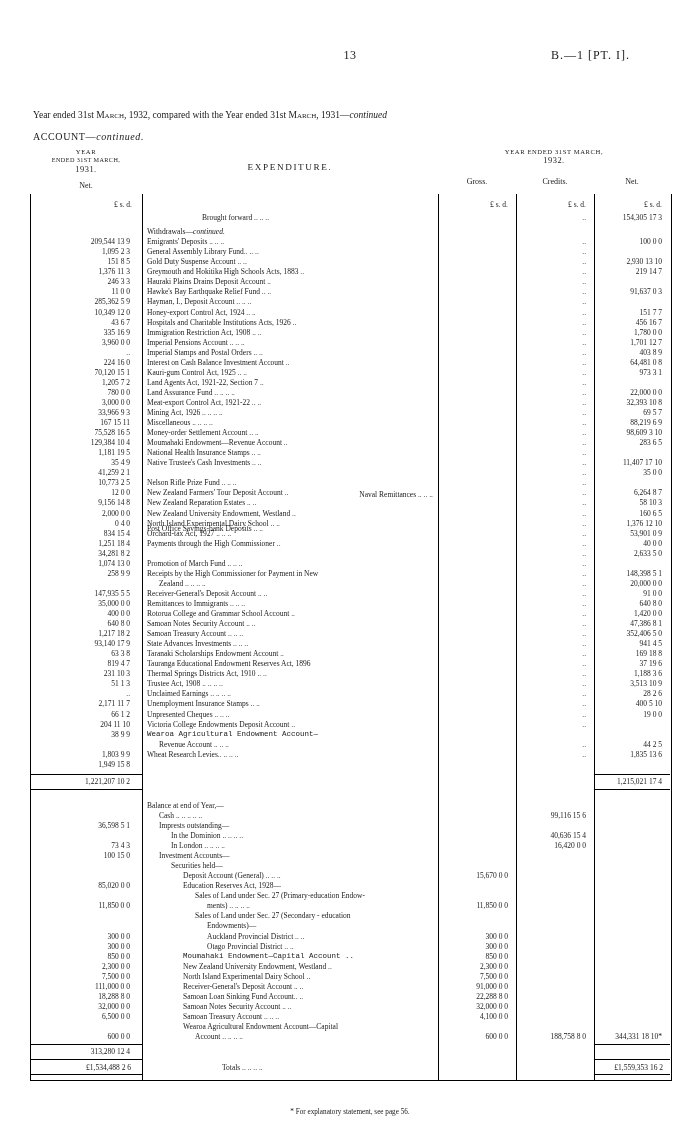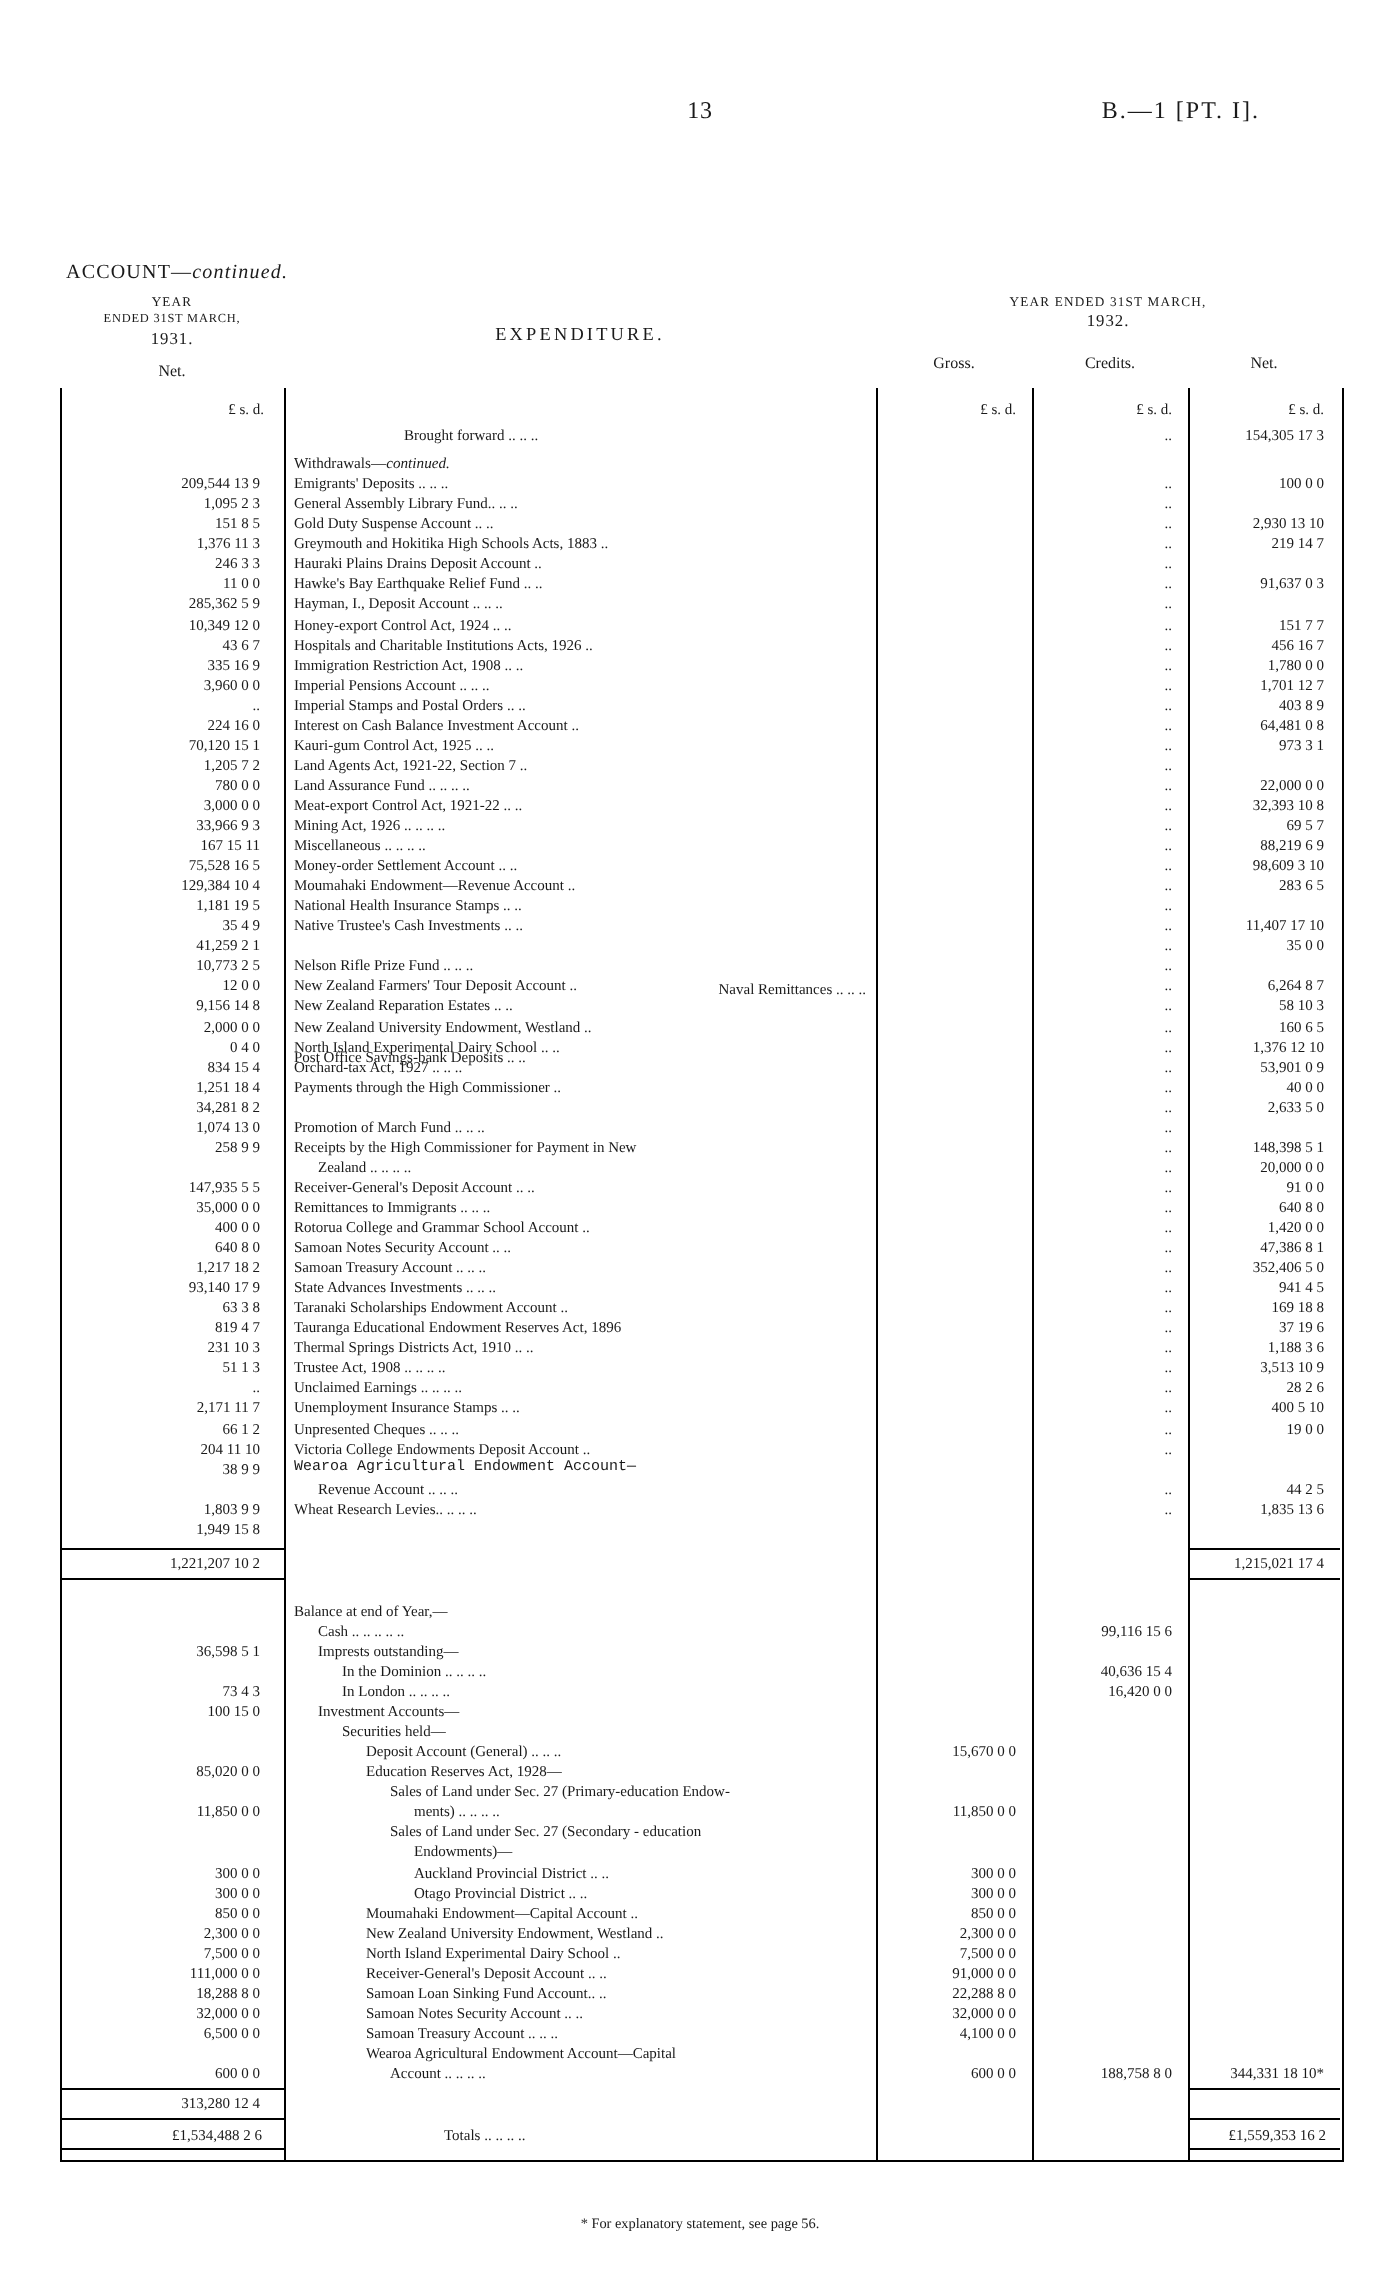--- a/index.html
+++ b/index.html
@@ -43,20 +43,23 @@
   .hdrtall{height:46px;}
 </style>
 </head>
 <body>
 
 <div class="page">
 
   <div class="hdr-row"><span class="hdr-pageno">13</span></div>
   <div class="hdr-right">B.—1  [PT. I].</div>
 
+  <div class="subtitle">
+    <span>Year ended 31st </span><span class="sc">March</span><span>, 1932, compared with the Year ended 31st </span><span class="sc">March</span><span>, 1931—</span><span class="it">continued</span>
+  </div>
 
   <div class="acct-line">
     <span>ACCOUNT—</span><span class="it">continued.</span>
   </div>
 
   <table class="main">
     <tbody>
         <tr>
       <td class="bx hdrcell hdrtall colnet" rowspan="2">
         <div style="font-size:6.6px;letter-spacing:.6px;">YEAR</div>
@@ -326,21 +329,21 @@
       <div class="" style="position: absolute; left: 442px; top: 901.35px; width: 66px; font-size: 7.5px; line-height: 9px; white-space: nowrap; text-align: right;">11,850  0  0</div>
       <div class="" style="position: absolute; left: 195px; top: 911.4px; width: 242px; font-size: 7.5px; line-height: 9px; white-space: nowrap; text-align: left;">Sales of Land under Sec. 27 (Secondary - education   </div>
       <div class="" style="position: absolute; left: 207px; top: 921.45px; width: 230px; font-size: 7.5px; line-height: 9px; white-space: nowrap; text-align: left;">Endowments)—   </div>
       <div class="" style="position: absolute; left: 34px; top: 931.5px; width: 96px; font-size: 7.5px; line-height: 9px; white-space: nowrap; text-align: right;">300  0  0</div>
       <div class="" style="position: absolute; left: 207px; top: 931.5px; width: 230px; font-size: 7.5px; line-height: 9px; white-space: nowrap; text-align: left;">Auckland Provincial District   ..        ..</div>
       <div class="" style="position: absolute; left: 442px; top: 931.5px; width: 66px; font-size: 7.5px; line-height: 9px; white-space: nowrap; text-align: right;">300  0  0</div>
       <div class="" style="position: absolute; left: 34px; top: 941.55px; width: 96px; font-size: 7.5px; line-height: 9px; white-space: nowrap; text-align: right;">300  0  0</div>
       <div class="" style="position: absolute; left: 207px; top: 941.55px; width: 230px; font-size: 7.5px; line-height: 9px; white-space: nowrap; text-align: left;">Otago Provincial District   ..        ..</div>
       <div class="" style="position: absolute; left: 442px; top: 941.55px; width: 66px; font-size: 7.5px; line-height: 9px; white-space: nowrap; text-align: right;">300  0  0</div>
       <div class="" style="position: absolute; left: 34px; top: 951.6px; width: 96px; font-size: 7.5px; line-height: 9px; white-space: nowrap; text-align: right;">850  0  0</div>
-      <div class="" style="position: absolute; left: 183px; top: 951.6px; width: 254px; font-size: 7.5px; line-height: 9px; white-space: nowrap; text-align: left;">Moumahaki Endowment—Capital Account   ..</div>
+      <div class="" style="position: absolute; left: 183px; top: 951.6px; width: 254px; font-size: 7.5px; line-height: 9px; white-space: nowrap; text-align: left; font-family: Liberation Mono, monospace;">Moumahaki Endowment—Capital Account   ..</div>
       <div class="" style="position: absolute; left: 442px; top: 951.6px; width: 66px; font-size: 7.5px; line-height: 9px; white-space: nowrap; text-align: right;">850  0  0</div>
       <div class="" style="position: absolute; left: 34px; top: 961.65px; width: 96px; font-size: 7.5px; line-height: 9px; white-space: nowrap; text-align: right;">2,300  0  0</div>
       <div class="" style="position: absolute; left: 183px; top: 961.65px; width: 254px; font-size: 7.5px; line-height: 9px; white-space: nowrap; text-align: left;">New Zealand University Endowment, Westland   ..</div>
       <div class="" style="position: absolute; left: 442px; top: 961.65px; width: 66px; font-size: 7.5px; line-height: 9px; white-space: nowrap; text-align: right;">2,300  0  0</div>
       <div class="" style="position: absolute; left: 34px; top: 971.7px; width: 96px; font-size: 7.5px; line-height: 9px; white-space: nowrap; text-align: right;">7,500  0  0</div>
       <div class="" style="position: absolute; left: 183px; top: 971.7px; width: 254px; font-size: 7.5px; line-height: 9px; white-space: nowrap; text-align: left;">North Island Experimental Dairy School   ..</div>
       <div class="" style="position: absolute; left: 442px; top: 971.7px; width: 66px; font-size: 7.5px; line-height: 9px; white-space: nowrap; text-align: right;">7,500  0  0</div>
       <div class="" style="position: absolute; left: 34px; top: 981.75px; width: 96px; font-size: 7.5px; line-height: 9px; white-space: nowrap; text-align: right;">111,000  0  0</div>
       <div class="" style="position: absolute; left: 183px; top: 981.75px; width: 254px; font-size: 7.5px; line-height: 9px; white-space: nowrap; text-align: left;">Receiver-General's Deposit Account ..   ..</div>
       <div class="" style="position: absolute; left: 442px; top: 981.75px; width: 66px; font-size: 7.5px; line-height: 9px; white-space: nowrap; text-align: right;">91,000  0  0</div>

